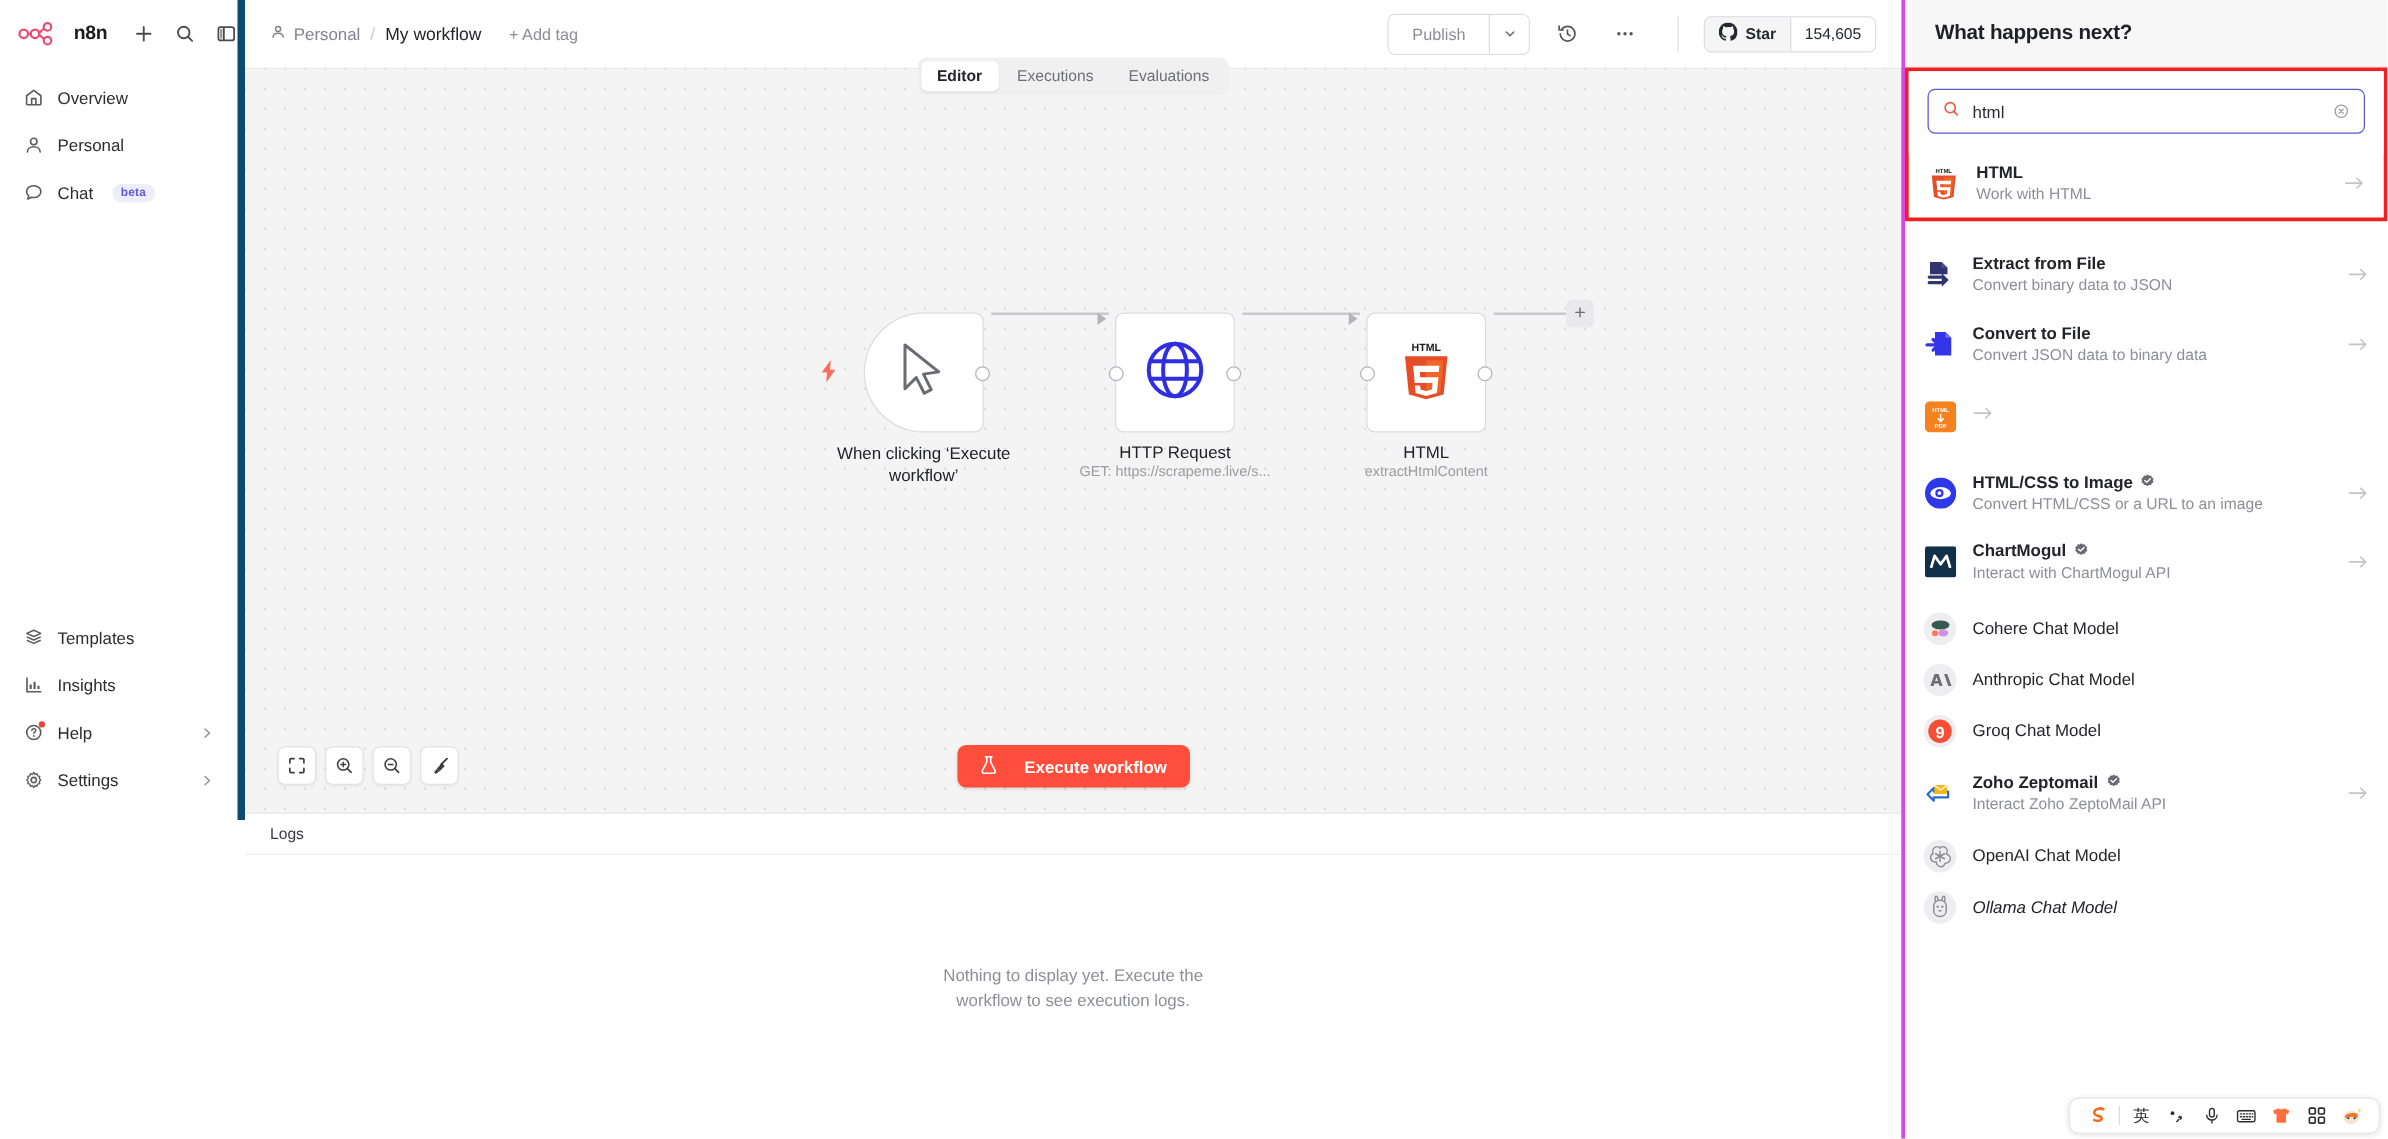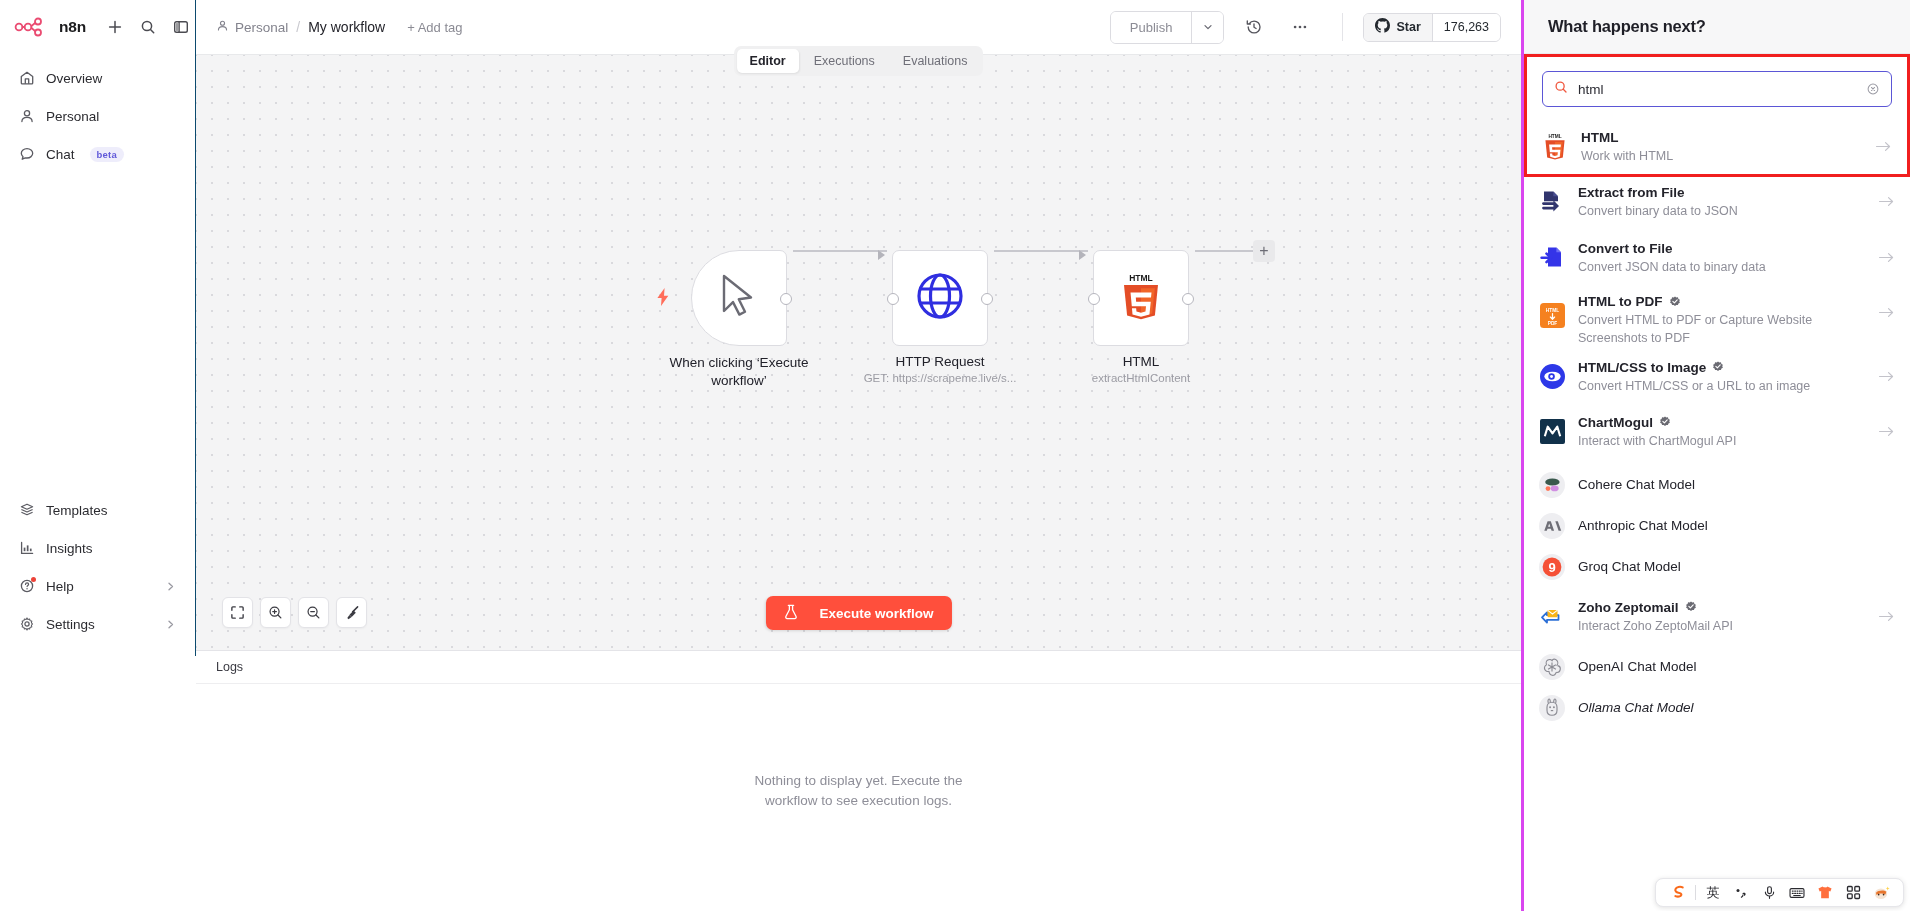--- a/index.html
+++ b/index.html
@@ -6,21 +6,21 @@
   html, body {
     width: 1910px; height: 911px;
     font-family: "Liberation Sans", sans-serif;
     background: #ffffff; overflow: hidden;
   }
   .app { position: relative; width: 1910px; height: 911px; display: flex; }
 
   
   .sidebar {
     width: 196px; height: 656px; background: #ffffff;
-    border-right: 1px solid #0c4a6e; display: flex; flex-direction: column;
+    border-right: 6px solid #0c4a6e; display: flex; flex-direction: column;
     flex: 0 0 196px;
   }
   .sb-top { display: flex; align-items: center; height: 54px; padding: 0 14px; gap: 0; }
   .sb-logo { display: flex; align-items: center; gap: 7px; }
   .sb-logo-mark { width: 38px; height: 20px; }
   .sb-logo-text { font-size: 15.5px; font-weight: 700; color: #1c1c1e; letter-spacing: -0.2px; }
   .sb-top-actions { display: flex; align-items: center; gap: 6px; margin-left: 16px; }
   .sb-icon-btn {
     width: 27px; height: 27px; display: flex; align-items: center; justify-content: center;
     border-radius: 5px; cursor: pointer; color: #4b4b51;
@@ -370,21 +370,21 @@
         <div class="top-div"></div>
         <div class="gh-group">
           <div class="gh-star">
             <span>
               <svg width="15" height="15" viewBox="0 0 16 16" fill="#24292f">
                   <path d="M8 0C3.58 0 0 3.58 0 8c0 3.54 2.29 6.53 5.47 7.59.4.07.55-.17.55-.38 0-.19-.01-.82-.01-1.49-2.01.37-2.53-.49-2.69-.94-.09-.23-.48-.94-.82-1.13-.28-.15-.68-.52-.01-.53.63-.01 1.08.58 1.23.82.72 1.21 1.87.87 2.33.66.07-.52.28-.87.51-1.07-1.78-.2-3.64-.89-3.64-3.95 0-.87.31-1.59.82-2.15-.08-.2-.36-1.02.08-2.12 0 0 .67-.21 2.2.82a7.4 7.4 0 012-.27c.68 0 1.36.09 2 .27 1.53-1.04 2.2-.82 2.2-.82.44 1.1.16 1.92.08 2.12.51.56.82 1.27.82 2.15 0 3.07-1.87 3.75-3.65 3.95.29.25.54.73.54 1.48 0 1.07-.01 1.93-.01 2.2 0 .21.15.46.55.38A8.01 8.01 0 0016 8c0-4.42-3.58-8-8-8z"></path>
                 </svg>
             </span>
             <span>Star</span>
           </div>
-          <div class="gh-count">176,263</div>
+          <div class="gh-count">154,605</div>
         </div>
       </div>
     </header>
 
     <div class="tabs-wrap">
       <div class="tab active">Editor</div>
       <div class="tab">Executions</div>
       <div class="tab">Evaluations</div>
     </div>
 
@@ -537,21 +537,21 @@
         <span class="rp-arrow">
           <svg width="17" height="13" viewBox="0 0 18 14" fill="none">
               <path d="M1.5 7h14M11.2 2.8L15.5 7l-4.3 4.2" stroke="currentColor" stroke-width="1.3" stroke-linecap="round" stroke-linejoin="round"></path>
             </svg>
         </span>
       </div>
     </div>
 
     <div class="rp-list">
 
-      <div class="rp-row tall" style="margin-top:0;">
+      <div class="rp-row tall" style="margin-top:18px;">
         <span class="rp-ico">
           <svg width="24" height="24" viewBox="0 0 24 24" fill="none">
               <path d="M4 2.6h9.3L18 7.2v5.1H4V2.6z" fill="#31356e"></path>
               <path d="M13.3 2.6V7.2H18" fill="#4a4f92"></path>
               <path d="M3.4 14.6h10.3" stroke="#31356e" stroke-width="2.6" stroke-linecap="round"></path>
               <path d="M3.4 19.1h10.3" stroke="#31356e" stroke-width="2.6" stroke-linecap="round"></path>
               <path d="M13.4 11.3l5.6 5.6-5.6 5.5v-11z" fill="#31356e"></path>
             </svg>
         </span>
         <span class="rp-text">
@@ -586,32 +586,20 @@
       </div>
 
       <div class="rp-row" style="margin-top:9px; align-items:flex-start; padding-top:3px; min-height:56px;">
         <span class="rp-ico" style="margin-top:9px;">
           <svg width="25" height="25" viewBox="0 0 26 26" fill="none">
               <rect width="26" height="26" rx="4" fill="#f5811f"></rect>
               <text x="13" y="9" font-family="Liberation Sans, sans-serif" font-size="5" font-weight="bold" fill="#fff" text-anchor="middle">HTML</text>
               <path d="M13 11v5.4M10.8 14.6L13 16.9l2.2-2.3" stroke="#fff" stroke-width="1.3" stroke-linecap="round" stroke-linejoin="round"></path>
               <text x="13" y="22.5" font-family="Liberation Sans, sans-serif" font-size="5" font-weight="bold" fill="#fff" text-anchor="middle">PDF</text>
             </svg>
-        </span>
-        <span class="rp-text">
-          <span class="rp-name">
-            <span>HTML to PDF</span>
-            <span class="verified">
-              <svg width="12" height="12" viewBox="0 0 14 14" fill="none">
-                  <path d="M7 .6l1.5 1.2 1.9-.2.6 1.8 1.7.9-.7 1.8.7 1.8-1.7.9-.6 1.8-1.9-.2L7 11.6l-1.5-1.2-1.9.2-.6-1.8L1.3 7.9 2 6.1l-.7-1.8 1.7-.9.6-1.8 1.9.2L7 .6z" fill="#6a6a72"></path>
-                  <path d="M4.5 6.2l1.8 1.8 3.3-3.4" stroke="#fff" stroke-width="1.3" stroke-linecap="round" stroke-linejoin="round"></path>
-                </svg>
-            </span>
-          </span>
-          <span class="rp-desc">Convert HTML to PDF or Capture Website Screenshots to PDF</span>
         </span>
         <span class="rp-arrow" style="margin-top:13px;">
           <svg width="17" height="13" viewBox="0 0 18 14" fill="none">
               <path d="M1.5 7h14M11.2 2.8L15.5 7l-4.3 4.2" stroke="currentColor" stroke-width="1.3" stroke-linecap="round" stroke-linejoin="round"></path>
             </svg>
         </span>
       </div>
 
       <div class="rp-row tall" style="margin-top:6px;">
         <span class="rp-ico">

